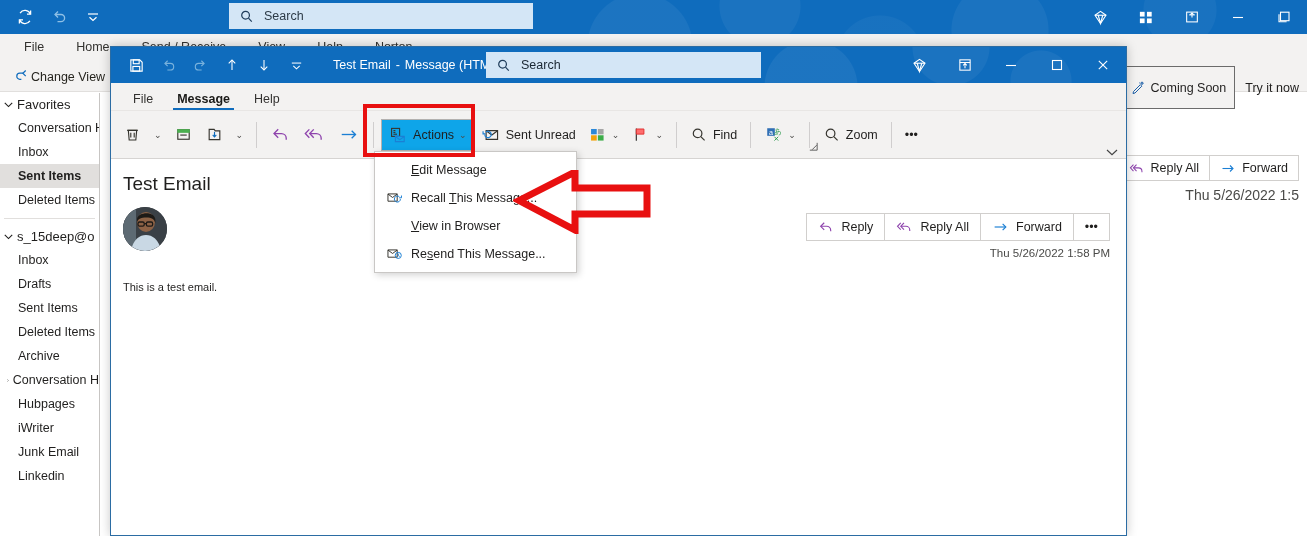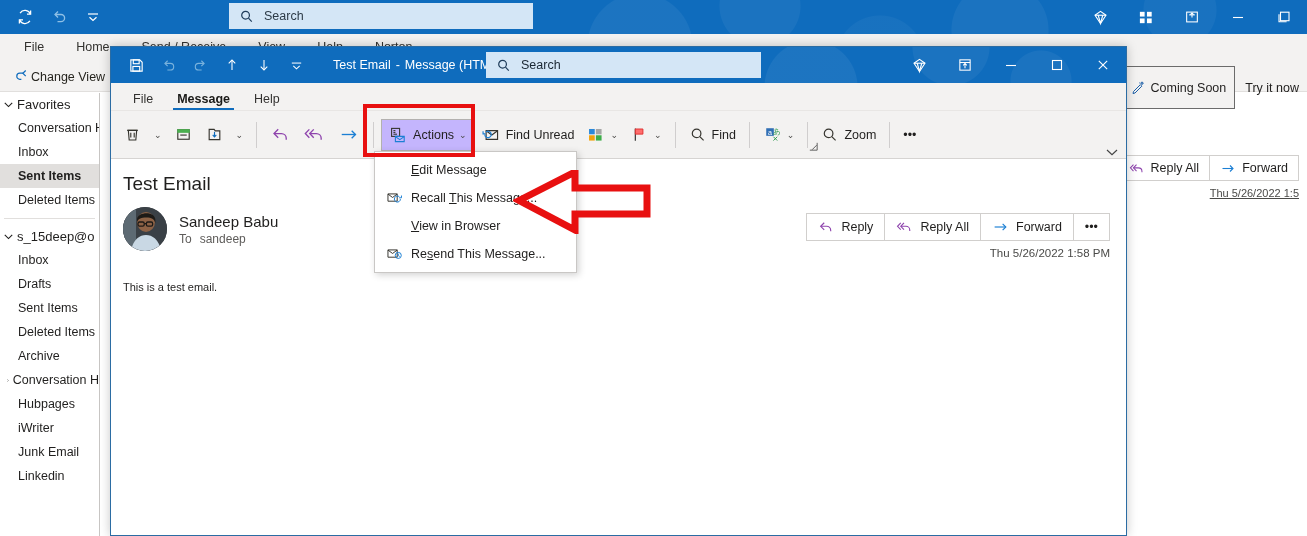--- a/index.html
+++ b/index.html
@@ -89,21 +89,21 @@
   
   .bg-reply-row {
     position: absolute; right: 8px; top: 155px; display: flex; align-items: stretch; height: 26px;
   }
   .bg-reply-btn {
     display: flex; align-items: center; gap: 6px; padding: 0 10px;
     border: 1px solid #d1cfcd; border-right: none; background: #ffffff;
     font-size: 12.5px; color: #201f1e;
   }
   .bg-reply-btn:last-child { border-right: 1px solid #d1cfcd; }
-  .bg-date { position: absolute; right: 8px; top: 187px; font-size: 11px; color: #4a4a48; white-space: nowrap; text-decoration: underline; }
+  .bg-date { position: absolute; right: 8px; top: 187px; font-size: 14px; color: #4a4a48; white-space: nowrap; }
 
   
   .msg-window {
     position: absolute; left: 110px; top: 46px; width: 1017px; height: 490px;
     background: #ffffff; border: 1px solid #2b6ca3;
     box-shadow: 0 0 10px rgba(0,0,0,.22);
     overflow: hidden;
   }
   .msg-titlebar {
     position: relative; height: 36px; background: #0f6cbd;
@@ -141,21 +141,21 @@
 
   
   .msg-ribbon {
     position: relative; height: 48px; background: #f3f2f1;
     border-bottom: 1px solid #d6d4d2;
     display: flex; align-items: center; padding-left: 6px;
   }
   .rb { display: flex; align-items: center; gap: 5px; padding: 5px 6px; font-size: 12.5px; color: #201f1e; white-space: nowrap; }
   .rb .chev { color: #4a4a48; font-size: 9px; }
   .rb-sep { width: 1px; height: 26px; background: #d0cece; margin: 0 7px; }
-  .rb.pressed { background: #c4b5fd; border: 1px solid #b3b1af; text-align: center; }
+  .rb.pressed { background: #0ea5e9; border: 1px solid #b3b1af; text-align: center; }
   .ribbon-collapse {
     position: absolute; right: 6px; bottom: 1px; color: #444; font-size: 11px;
   }
   .dlg-launcher { position: absolute; left: 697px; top: 30px; color: #555; font-size: 9px; }
 
   
   .red-box {
     position: absolute; left: 252px; top: 57px; width: 112px; height: 53px;
     border: 4px solid #e81010; pointer-events: none; z-index: 40;
   }
@@ -541,21 +541,21 @@
         <span class="chev">⌄</span>
       </div>
 
       <div class="rb">
         <svg width="21" height="20" viewBox="0 0 22 20" fill="none" stroke="#36352f" stroke-width="1.2">
           <path d="M6.4 5.4h12v9.2h-12z"></path>
             <path d="M6.4 5.6 12.4 10l6-4.4"></path>
           <path d="M5 9.4a3.4 3.4 0 1 0 1.2-2.6" stroke="#1b7fd4"></path>
             <path d="M3.2 6.2v2.6h2.6" stroke="#1b7fd4"></path>
         </svg>
-        <span>Find Unread</span>
+        <span>Sent Unread</span>
       </div>
 
       <div class="rb">
         <svg width="19" height="19" viewBox="0 0 20 20">
           <rect x="3.2" y="4.2" width="6" height="5.6" fill="#2b88d8"></rect>
           <rect x="10.4" y="4.2" width="6" height="5.6" fill="#a6a6a6"></rect>
           <rect x="3.2" y="10.8" width="6" height="5.6" fill="#f2a20c"></rect>
           <rect x="10.4" y="10.8" width="6" height="5.6" fill="#3dad49"></rect>
         </svg>
         <span class="chev">⌄</span>
@@ -664,26 +664,20 @@
             <rect width="44" height="44" fill="#3a4046"></rect>
             <rect x="0" y="0" width="13" height="44" fill="#5d6a73"></rect>
             <path d="M8 44c2-12 9-16 15-16s13 4 15 16z" fill="#c9d8e4"></path>
             <ellipse cx="23" cy="15" rx="9" ry="10" fill="#8d6246"></ellipse>
             <path d="M14 12c1-7 16-8 18-1 .6 2 .4 4 .2 5-1-4-3.5-5.4-9-5.4-5 0-7.6 1.2-9.2 4.4z" fill="#1d1a17"></path>
             <rect x="15" y="15" width="6.2" height="4.2" rx="1.4" fill="none" stroke="#1d1a17" stroke-width="1.3"></rect>
             <rect x="23.4" y="15" width="6.2" height="4.2" rx="1.4" fill="none" stroke="#1d1a17" stroke-width="1.3"></rect>
             <path d="M21.2 16.6h2.2" stroke="#1d1a17" stroke-width="1.2"></path>
           </svg>
         </div>
-        <div>
-          <div class="sender-name">Sandeep Babu</div>
-          <div class="sender-to">
-            <span class="tolabel">To</span><span>sandeep</span>
-          </div>
-        </div>
       </div>
 
       <div class="msg-text">This is a test email.</div>
 
       <div class="msg-reply-row">
         <div class="msg-reply-btn">
           <svg width="16" height="16" viewBox="0 0 18 18" fill="none" stroke="#8e44ad" stroke-width="1.3">
             <path d="M7 4.2 3 8.2l4 4"></path>
               <path d="M3.3 8.2h6.4a4.6 4.6 0 0 1 4.6 4.6v1.1"></path>
           </svg>

